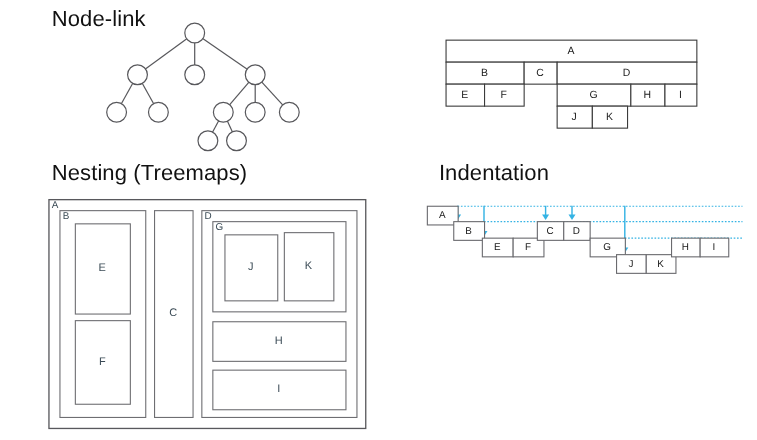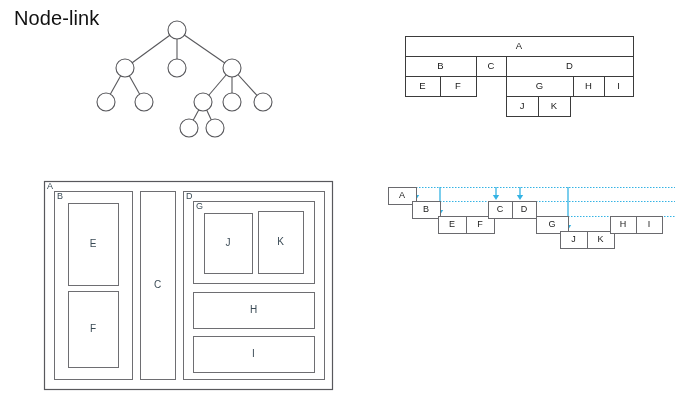--- a/index.html
+++ b/index.html
@@ -19,20 +19,21 @@
   .panel {
     position: absolute;
   }
   .panel-title {
     font-size: 20px;
     font-weight: 400;
     color: #111111;
     letter-spacing: 0.1px;
     white-space: nowrap;
     line-height: 1;
+    margin-left: 33px;
   }
 
   
   #panel-node-link      { left: 0;   top: 0;   width: 360px; height: 145px; }
   #panel-icicle         { left: 368px; top: 0;  width: 320px; height: 145px; }
   #panel-treemap        { left: 0;   top: 145px; width: 360px; height: 255px; }
   #panel-indentation    { left: 360px; top: 145px; width: 328px; height: 255px; }
 
   #panel-node-link   .panel-title { position: absolute; left: 14px;  top: 8px; }
   #panel-icicle      .panel-title { position: absolute; left: 8px;   top: 8px; }
@@ -194,20 +195,21 @@
         <text x="154" y="106.5">J</text>
       </g>
       <g class="ic-cell">
         <rect x="170.5" y="96.5" width="32" height="20"></rect>
         <text x="186" y="106.5">K</text>
       </g>
     </svg>
 </div>
 
 <div class="panel" id="panel-treemap">
+  <div class="panel-title">Nesting (Treemaps)</div>
   <svg class="svg-stage" id="svg-treemap" width="360" height="255">
       <g>
         <rect x="44.5" y="36.5" width="288" height="208" class="tm-box-outer"></rect>
         <text x="47" y="38" class="tm-corner-label">A</text>
       </g>
       <g>
         <rect x="54.5" y="46.5" width="78" height="188" class="tm-box"></rect>
         <text x="57" y="48" class="tm-corner-label">B</text>
       </g>
       <g>
@@ -243,20 +245,21 @@
         <text x="253.5" y="165" class="tm-center-label">H</text>
       </g>
       <g>
         <rect x="193.5" y="191.5" width="121" height="36" class="tm-box"></rect>
         <text x="253.5" y="209" class="tm-center-label">I</text>
       </g>
     </svg>
 </div>
 
 <div class="panel" id="panel-indentation">
+  <div class="panel-title">Indentation</div>
   <svg class="svg-stage" id="svg-indentation" width="328" height="255">
       <line x1="56" y1="42.5" x2="315" y2="42.5" class="in-guide"></line>
       <line x1="80" y1="56.5" x2="315" y2="56.5" class="in-guide"></line>
       <line x1="208" y1="71.5" x2="315" y2="71.5" class="in-guide"></line>
       <g>
         <line x1="56" y1="42" x2="56" y2="51" class="in-arrow"></line>
         <polygon points="52.8,50 59.2,50 56,55" class="in-arrow-head"></polygon>
       </g>
       <g>
         <line x1="80" y1="42" x2="80" y2="66" class="in-arrow"></line>

